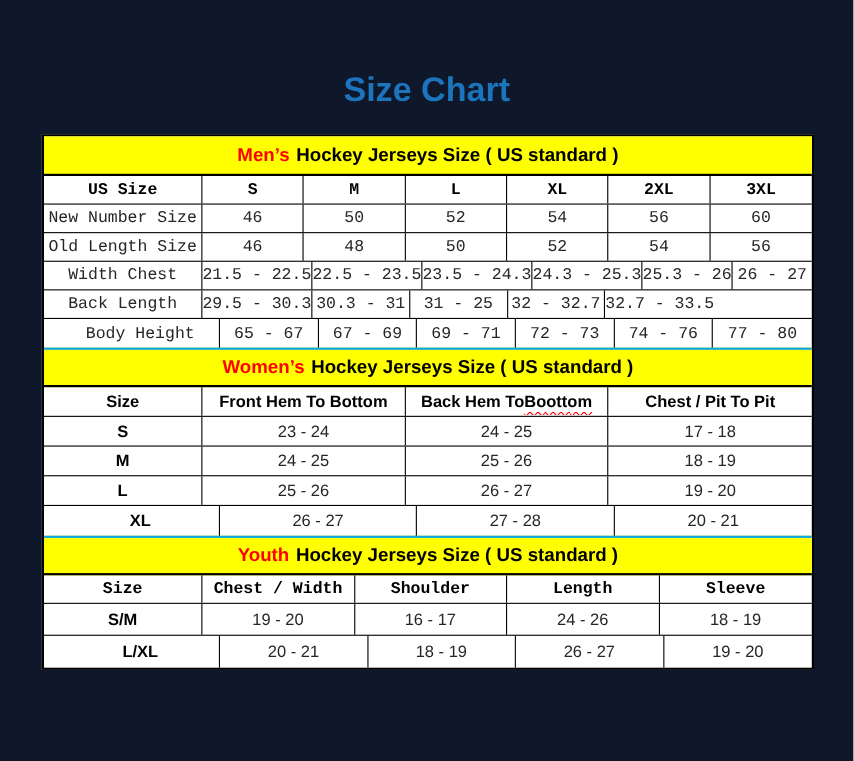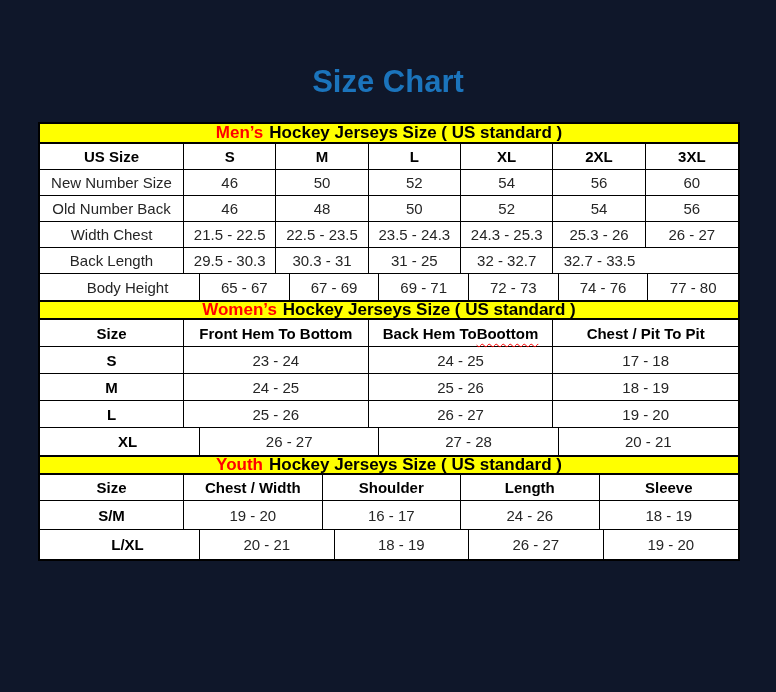--- a/index.html
+++ b/index.html
@@ -18,35 +18,35 @@
     color:#1b74bc;
     letter-spacing:0px;
   }
   .chart {
     position:absolute; left:38px; top:122px;
     width:702px;
     border:2px solid #000;
     background:#fff;
   }
   .band {
-    height:20px;
+    height:36px;
     background:#ffff00;
     border-bottom:2px solid #000;
     display:flex; align-items:center; justify-content:center;
     font-size:17px; font-weight:bold; color:#000;
   }
-  .band.mid { border-top:2px solid #000000; }
+  .band.mid { border-top:2px solid #0ea5e9; }
   .band .hl { color:#ff0000; margin-right:6px; }
   .grid { display:block; }
   .row { display:grid; border-bottom:1px solid #000; }
   .row:last-child { border-bottom:none;margin-left:16px; }
   .cols7 { grid-template-columns:144px repeat(6, 1fr); }
   .cols4 { grid-template-columns:144px repeat(3, 1fr); }
   .cols5 { grid-template-columns:144px repeat(4, 1fr); }
-  .r26 { height:26px; }
+  .r26 { height:26px;font-family:Liberation Mono, monospace; }
   .r27 { height:27px; }
   .r29 { height:29px; }
   .cell {
     display:flex; align-items:center; justify-content:center;
     border-right:1px solid #000;
     font-size:15px; color:#262626;
     white-space:nowrap;
   }
   .cell:last-child { border-right:none; }
   .hdr { font-weight:bold; color:#000; }
@@ -86,21 +86,21 @@
       <div class="row cols7 r26">
         <div class="cell">New Number Size</div>
         <div class="cell">46</div>
         <div class="cell">50</div>
         <div class="cell">52</div>
         <div class="cell">54</div>
         <div class="cell">56</div>
         <div class="cell">60</div>
       </div>
       <div class="row cols7 r26">
-        <div class="cell">Old Number Back</div>
+        <div class="cell">Old Length Size</div>
         <div class="cell">46</div>
         <div class="cell">48</div>
         <div class="cell">50</div>
         <div class="cell">52</div>
         <div class="cell">54</div>
         <div class="cell">56</div>
       </div>
       <div class="row cols7 r26">
         <div class="cell">Width Chest</div>
         <div class="cell">21.5 - 22.5</div>

